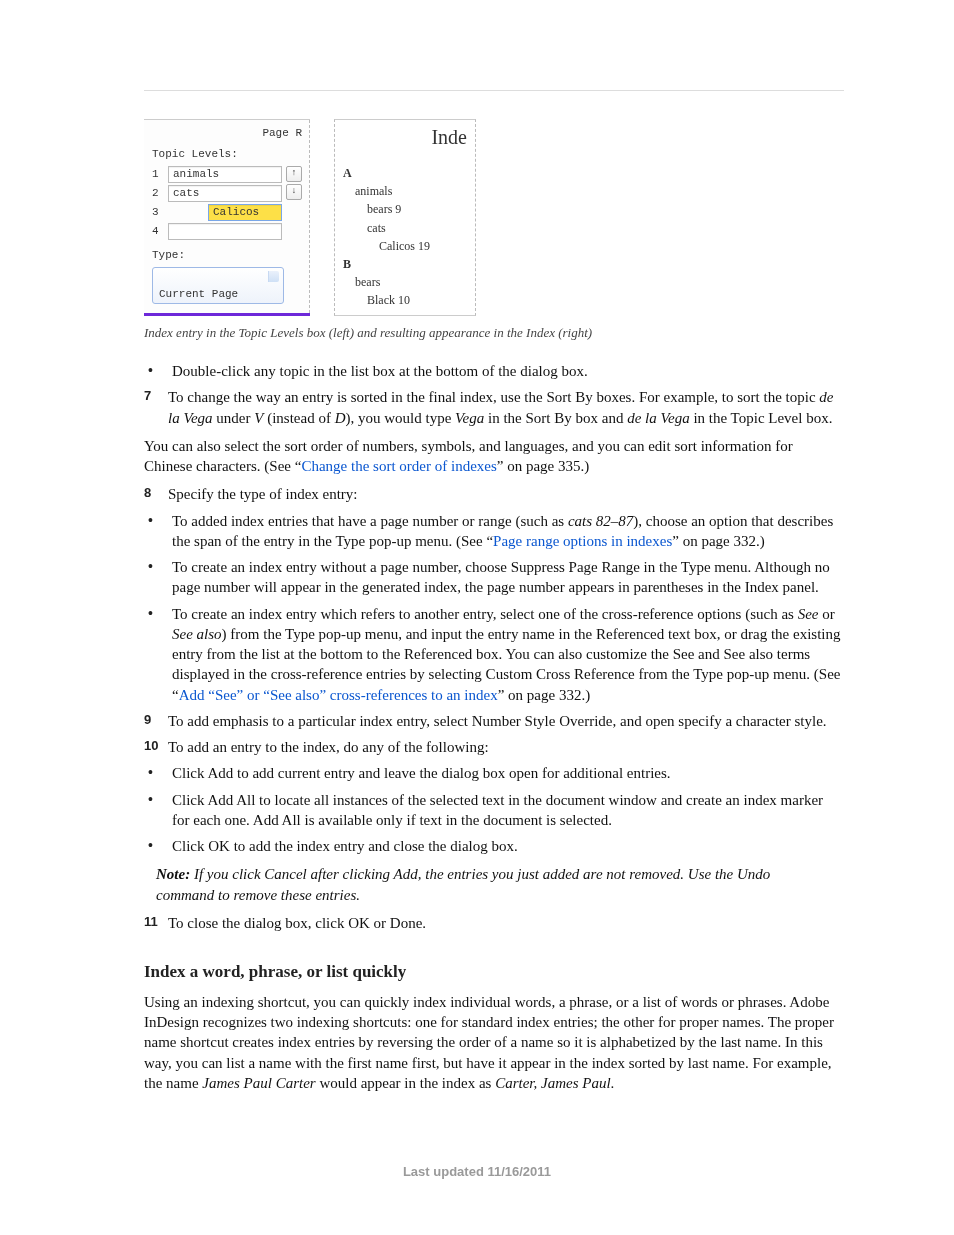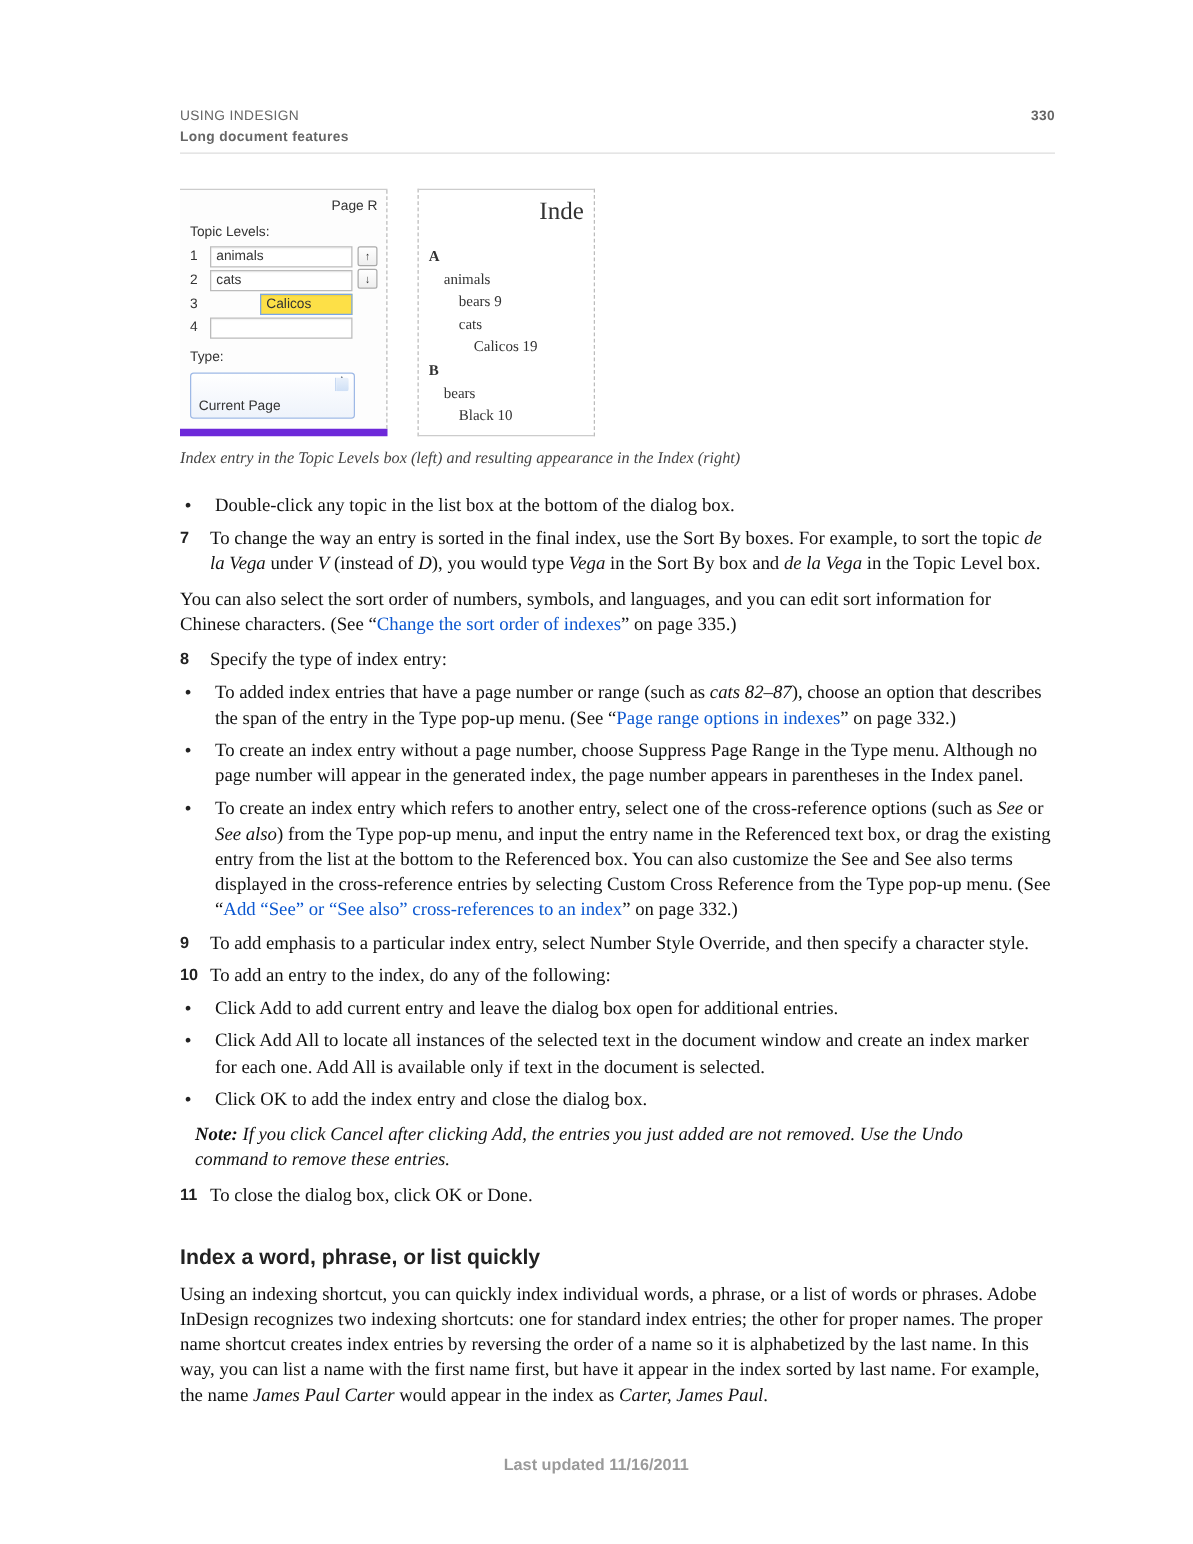--- a/index.html
+++ b/index.html
@@ -40,25 +40,26 @@
   .figure-wrap {
     display: flex;
     gap: 24px;
     margin-bottom: 8px;
     font-family: "Lucida Grande", Arial, sans-serif;
     font-size: 11px;
     color: #333;
   }
   .panel {
     border-top: 1px solid #ccc;
-    border-bottom: 6px solid #6d28d9;
+    border-bottom: 3px solid #6d28d9;
     padding: 6px 8px 8px 8px;
     width: 150px;
     background: #fdfdfd;
     position: relative;
+    font-family: Liberation Mono, monospace;
   }
   .panel .right-dashed {
     position: absolute;
     right: 0; top: 0; bottom: 0;
     border-right: 1px dashed #bbb;
   }
   .panel .pageR { text-align: right; font-size: 11px; margin-bottom: 6px; }
   .panel .lbl { font-size: 11px; margin-bottom: 4px; }
   .tl-row {
     display: flex;
@@ -173,21 +174,21 @@
     font-weight: 400;
     font-size: 14px;
     padding-left: 4px;
   }
   .list-row .content { flex: 1; }
   .link { color: #0b57d0; }
   .italic { font-style: italic; }
   .bold { font-weight: 700; }
   .note-line { margin: 8px 12px; }
   .heading2 {
-    font-family: Liberation Sans, sans-serif;
+    font-family: Liberation Serif, serif;
     font-weight: 700;
     font-size: 17px;
     color: #222;
     margin-top: 28px;
     margin-bottom: 6px;
   }
   .footer {
     position: absolute;
     bottom: 54px;
     left: 0; right: 0;
@@ -196,27 +197,20 @@
     font-weight: 700;
     font-size: 13px;
     color: #9a9a9a;
   }
 </style>
 </head>
 <body>
 
 <div class="page">
 
-  <div class="header-row">
-    <div class="header-left">
-      <div class="line1">USING INDESIGN</div>
-      <div class="line2">Long document features</div>
-    </div>
-    <div class="header-right">330</div>
-  </div>
   <hr class="hr-top">
 
   <div class="figure-wrap">
     <div class="panel">
       <div class="right-dashed"></div>
       <div class="pageR">Page R</div>
       <div class="lbl">Topic Levels:</div>
       <div style="display:flex;">
         <div style="flex:1;">
           <div class="tl-row">
@@ -297,21 +291,21 @@
 
   <div class="list-row">
     <div class="marker bullet">•</div>
     <div class="content">
       <span>To create an index entry which refers to another entry, select one of the cross-reference options (such as </span><span class="italic">See</span><span> or </span><span class="italic">See also</span><span>) from the Type pop-up menu, and input the entry name in the Referenced text box, or drag the existing entry from the list at the bottom to the Referenced box. You can also customize the See and See also terms displayed in the cross-reference entries by selecting Custom Cross Reference from the Type pop-up menu. (See “</span><span class="link">Add “See” or “See also” cross-references to an index</span><span>” on page 332.)</span>
     </div>
   </div>
 
   <div class="list-row">
     <div class="marker">9</div>
-    <div class="content">To add emphasis to a particular index entry, select Number Style Override, and then specify a character style.</div>
+    <div class="content">To add emphasis to a particular index entry, select Number Style Override, and open specify a character style.</div>
   </div>
 
   <div class="list-row">
     <div class="marker">10</div>
     <div class="content">To add an entry to the index, do any of the following:</div>
   </div>
 
   <div class="list-row">
     <div class="marker bullet">•</div>
     <div class="content">Click Add to add current entry and leave the dialog box open for additional entries.</div>

